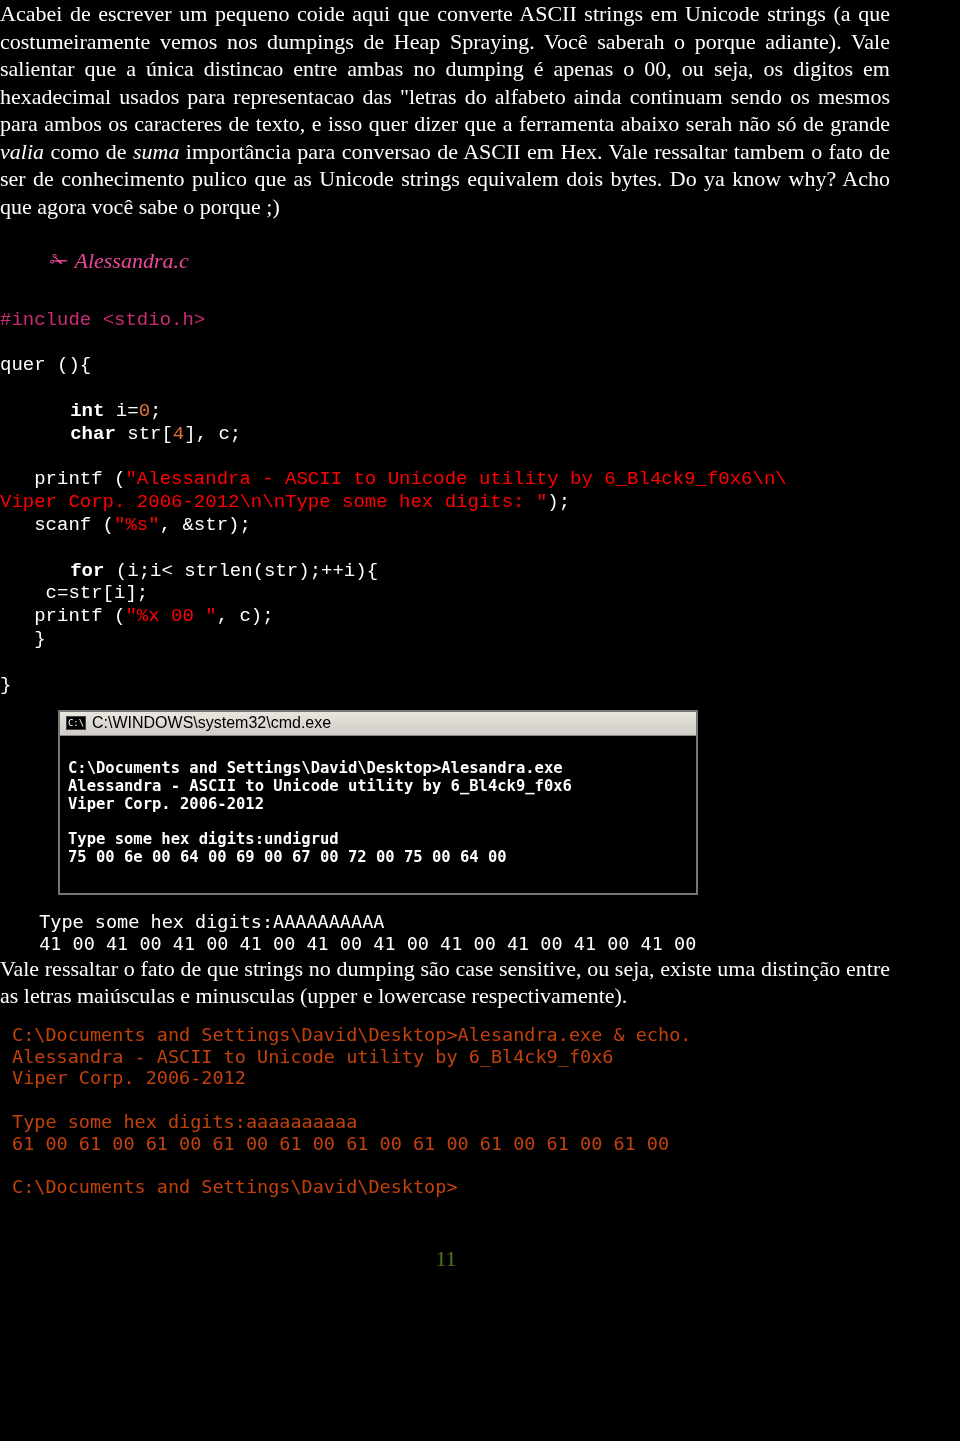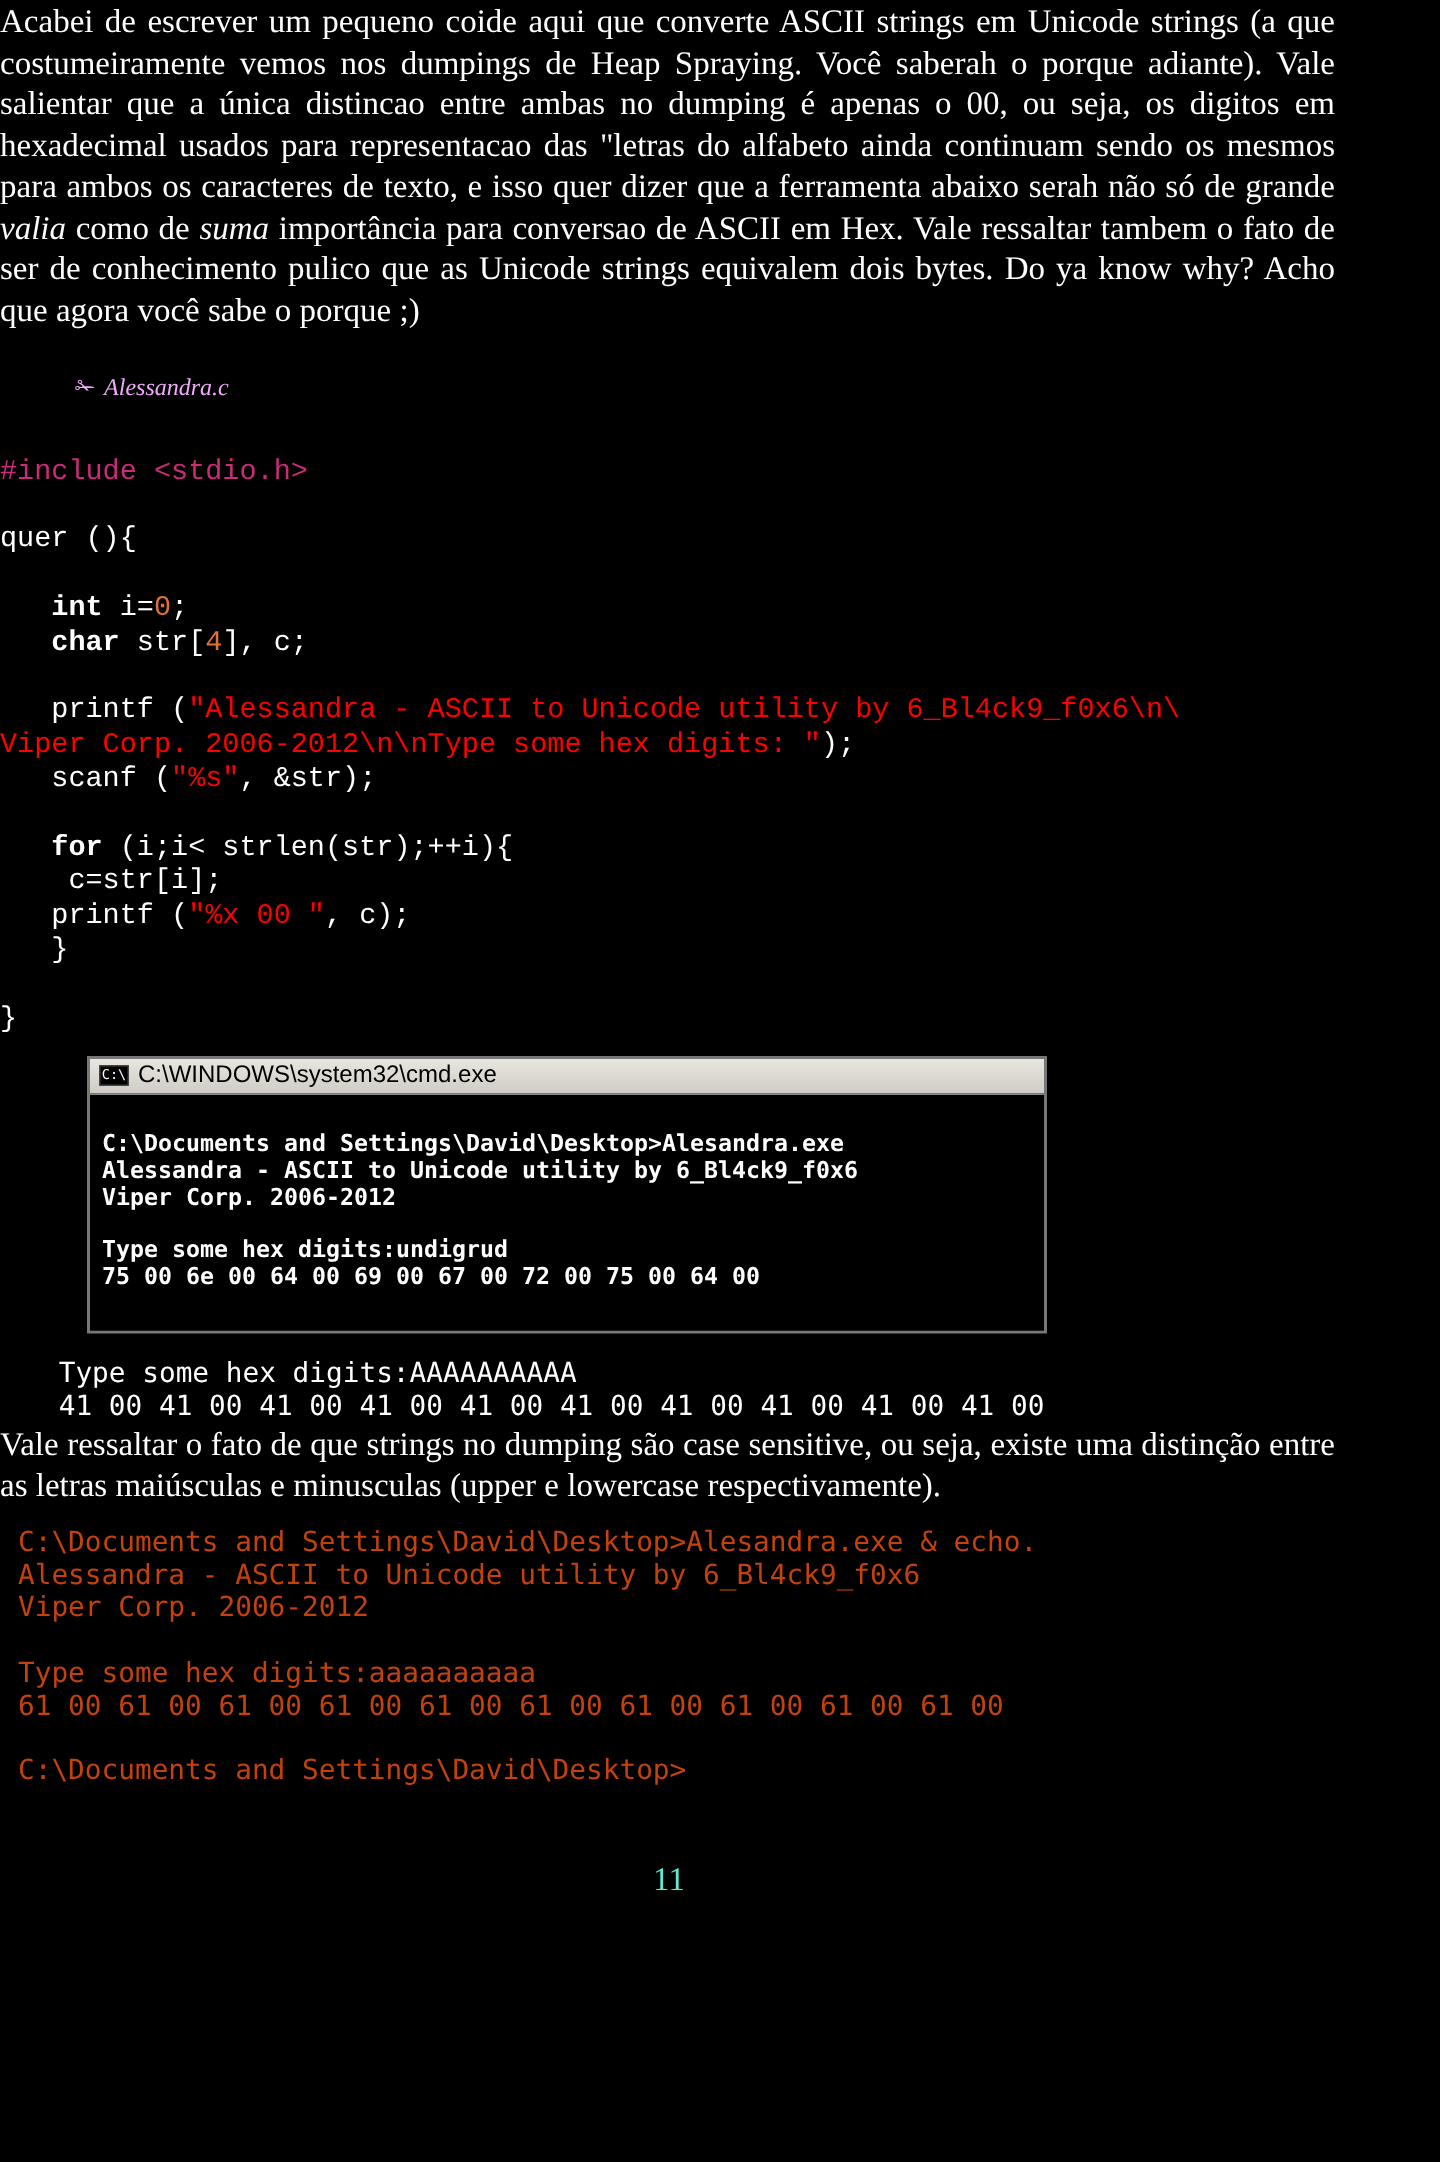--- a/index.html
+++ b/index.html
@@ -21,40 +21,40 @@
     font-size: 22px;
     line-height: 1.25;
     text-align: justify;
     padding: 0 2px 0 0;
     margin: 0 0 10px 0;
     font-family: "Times New Roman", Times, serif;
   }
   .body-text .ital { font-style: italic; }
   .file-label {
     font-family: "Monotype Corsiva", "Lucida Handwriting", cursive;
-    font-size: 16px;
-    color: #f0abfc;
+    font-size: 22px;
+    color: #ec4899;
     padding: 18px 0 6px 50px;
   }
   .file-label .wing {
     font-family: "Segoe UI Symbol", "Arial Unicode MS", sans-serif;
     margin-right: 6px;
   }
   .code-block {
     font-family: "Courier New", Courier, monospace;
     font-size: 19px;
     line-height: 1.2;
     white-space: pre;
     color: #fff;
     padding: 6px 0 0 0;
   }
   .c-magenta { color: #cc2b7a; text-align: center; }
   .c-num { color: #e07236; }
   .c-str { color: #ff0000; }
-  .c-bold { font-weight: bold; }
+  .c-bold { font-weight: bold; margin-left: 36px; }
   .cmd-window {
     margin: 14px 0 12px 58px;
     width: 640px;
     border: 2px solid #777;
     box-sizing: border-box;
   }
   .cmd-titlebar {
     background: linear-gradient(#e9e6df, #cfccc5);
     border-bottom: 1px solid #888;
     padding: 2px 6px 3px 6px;
@@ -104,21 +104,21 @@
     font-size: 18.5px;
     color: #c2410c;
     white-space: pre;
     line-height: 1.18;
     padding: 4px 0 0 12px;
   }
   .page-number {
     text-align: center;
     font-family: "Times New Roman", Times, serif;
     font-size: 22px;
-    color: #5eead4;
+    color: #4d7c0f;
     padding: 48px 0 0 0;
   }
 </style>
 </head>
 <body>
 <div class="page">
 
 <p class="body-text">
   <span>Acabei de escrever um pequeno coide aqui que converte ASCII strings em Unicode strings (a que costumeiramente vemos nos dumpings de Heap Spraying. Você saberah o porque adiante). Vale salientar que a única distincao entre ambas no dumping é apenas o 00, ou seja, os digitos em hexadecimal usados para representacao das "letras do alfabeto ainda continuam sendo os mesmos para ambos os caracteres de texto, e isso quer dizer que a ferramenta abaixo serah não só de grande </span><span class="ital">valia</span><span> como de </span><span class="ital">suma</span><span> importância para conversao de ASCII em Hex. Vale ressaltar tambem o fato de ser de conhecimento pulico que as Unicode strings equivalem dois bytes. Do ya know why? Acho que agora você sabe o porque ;)</span>
 </p>

